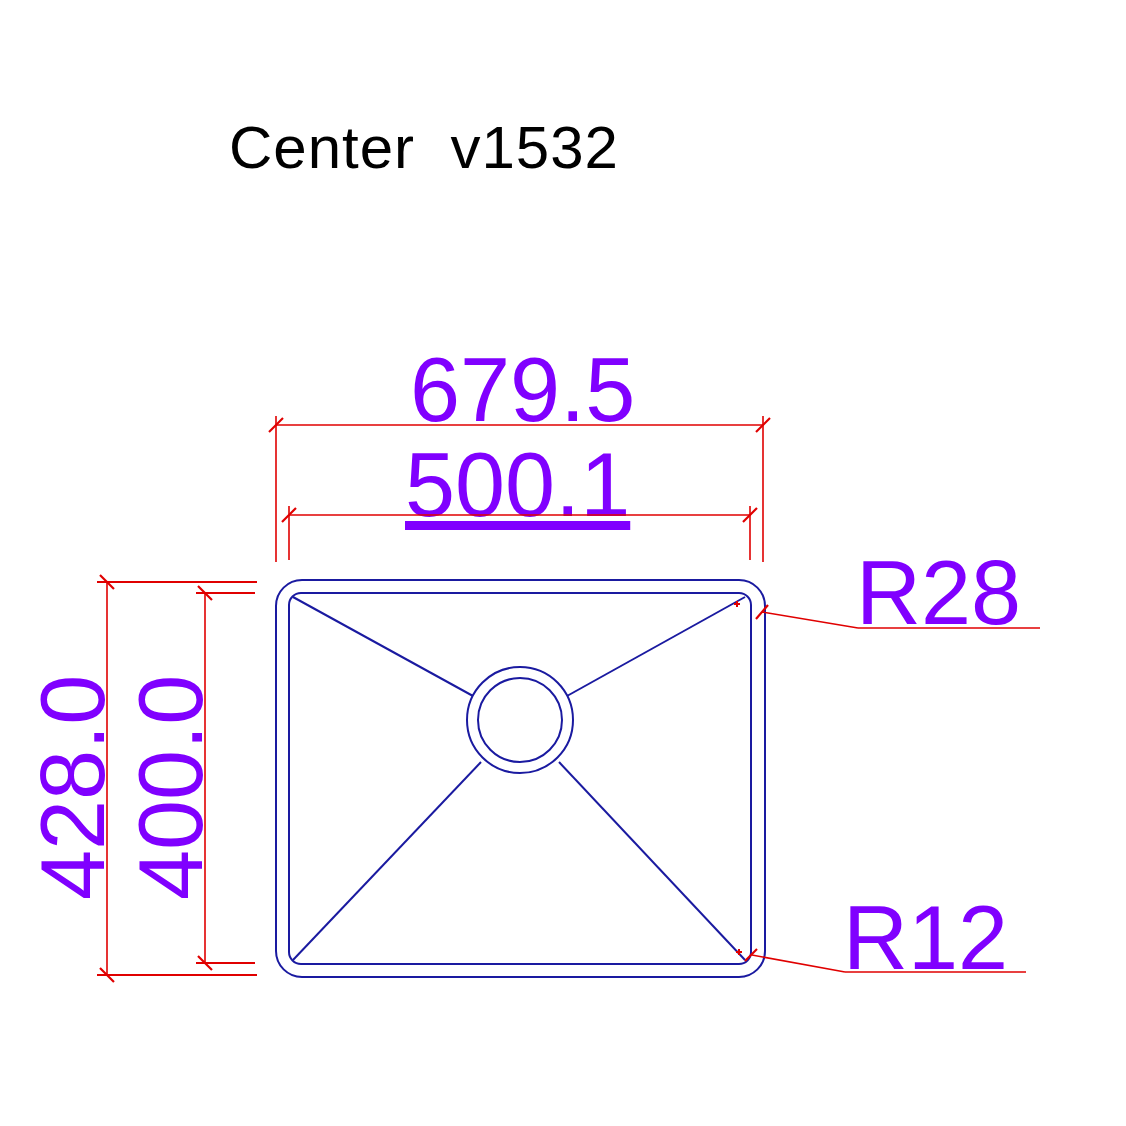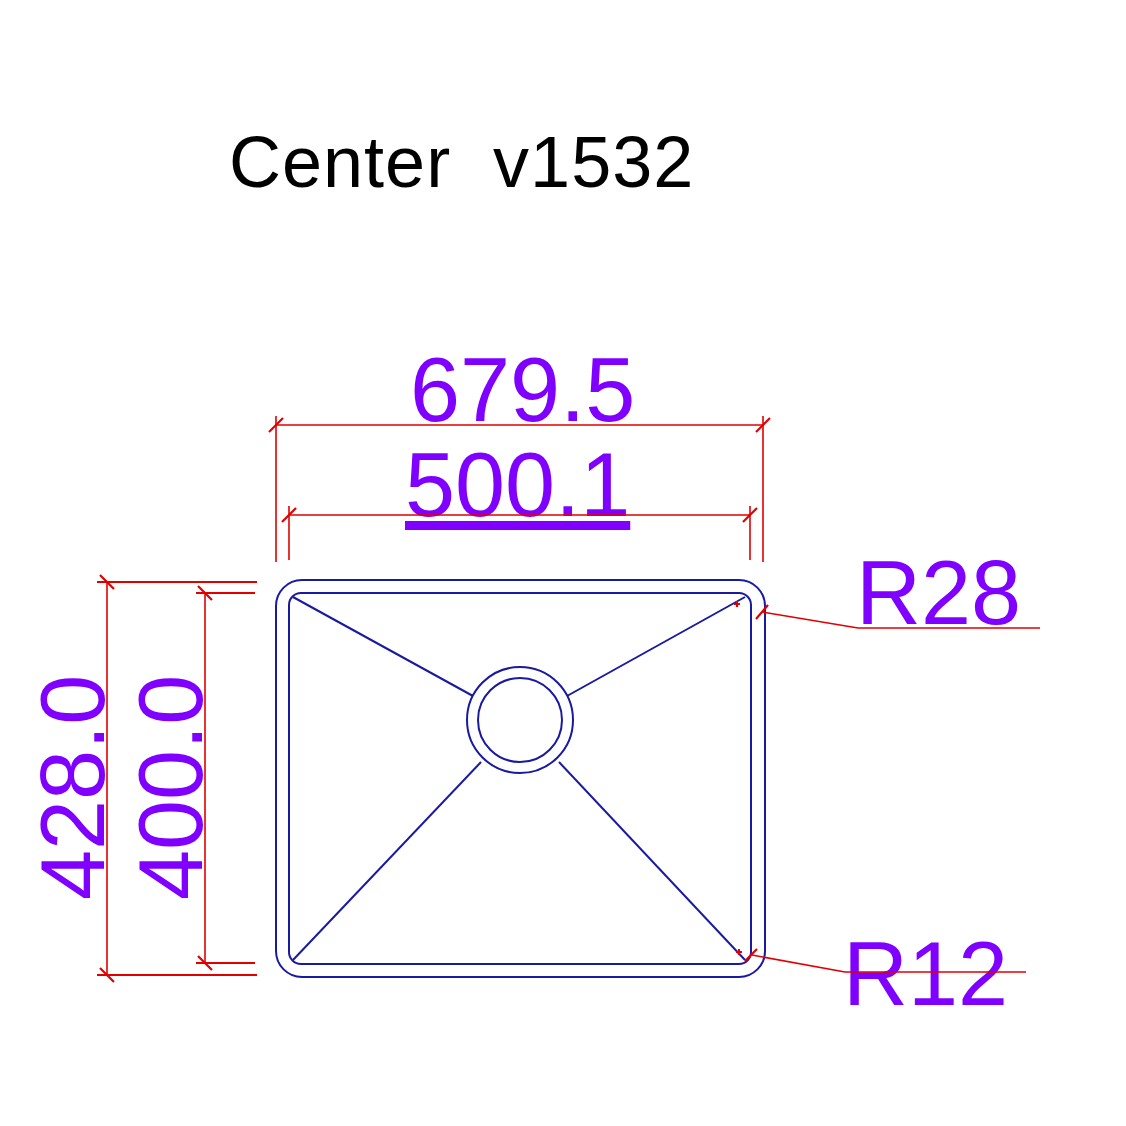--- a/index.html
+++ b/index.html
@@ -1,24 +1,24 @@
 <!DOCTYPE html>
 <html><head>
 <meta charset="utf-8">
 <style>
   html, body { margin: 0; padding: 0; background: #ffffff; }
   body { width: 1126px; height: 1126px; position: relative; overflow: hidden; font-family: "Liberation Sans", sans-serif; }
-  .title { position: absolute; left: 229px; top: 126px; font-size: 72px; line-height: 1; color: #000000; white-space: pre; letter-spacing: 1px; }
+  .title { position: absolute; left: 229px; top: 118px; font-size: 60px; line-height: 1; color: #000000; white-space: pre; letter-spacing: 1px; }
   .dim { position: absolute; font-size: 90px; line-height: 1; color: #8000ff; white-space: pre; }
   .dim-528 { left: 410px; top: 345px; }
   .dim-500 { left: 405px; top: 440px; text-decoration: underline; }
   .dim-428 { left: 28px; top: 900px; transform-origin: 0 0; transform: rotate(-90deg); }
   .dim-400 { left: 126px; top: 900px; transform-origin: 0 0; transform: rotate(-90deg); }
   .dim-r28 { left: 856px; top: 548px; }
-  .dim-r12 { left: 843px; top: 893px; margin-top: 36px; }
+  .dim-r12 { left: 843px; top: 893px; }
   svg.drawing { position: absolute; left: 0; top: 0; }
 </style>
 </head>
 <body>
 
 <div class="title">Center  v1532</div>
 
 <div class="dim dim-528">679.5</div>
 <div class="dim dim-500">500.1</div>
 <div class="dim dim-428">428.0</div>

